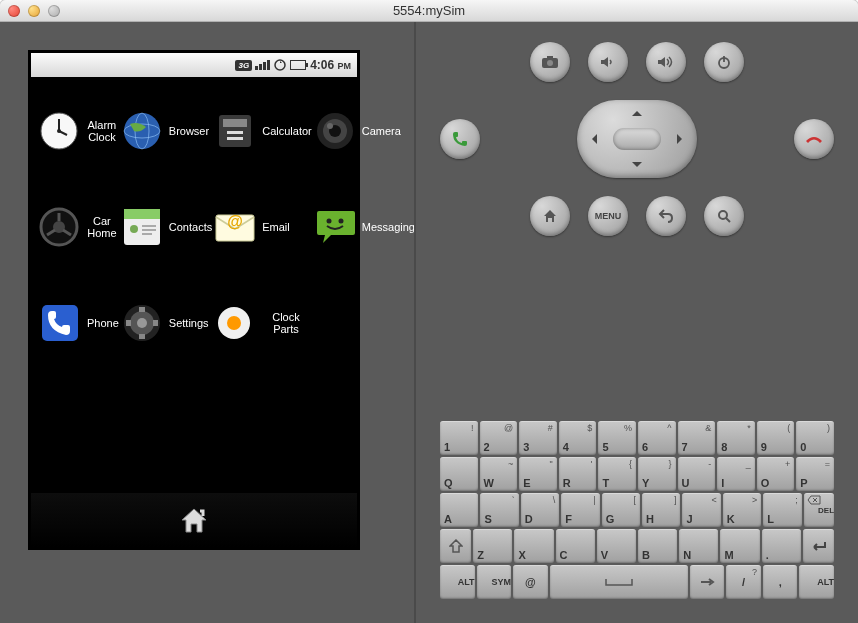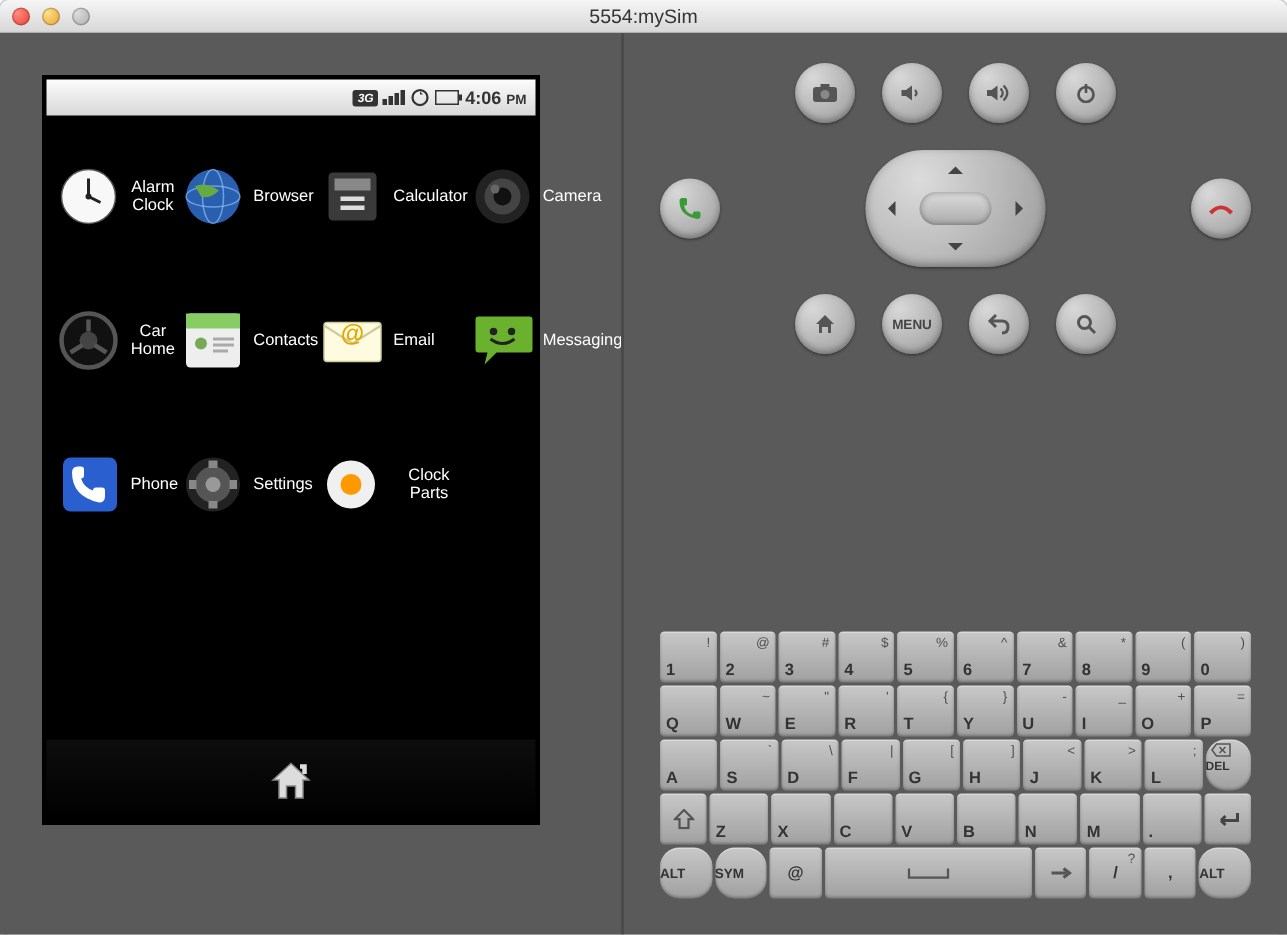--- a/index.html
+++ b/index.html
@@ -53,21 +53,21 @@
 .dpad .rt { right:10px; top:50%; margin-top:-5px; border-left-color:#444; }
 .dpad-row { display:flex; justify-content:center; align-items:center; gap:16px; }
 .callbtn { width:40px; height:40px; border-radius:50%; background: radial-gradient(circle at 30% 25%, #d8d8d8, #9a9a9a); box-shadow: inset 0 -2px 4px rgba(0,0,0,0.3), 0 1px 2px rgba(0,0,0,0.4); display:flex; align-items:center; justify-content:center; cursor:pointer; }
 
 
 .keyboard { margin-top: auto; display: flex; flex-direction: column; gap: 2px; }
 .krow { display: flex; gap: 2px; }
 .key { flex: 1; height: 34px; background: linear-gradient(#c8c8c8,#a0a0a0); border-radius: 3px; box-shadow: inset 0 -1px 2px rgba(0,0,0,0.3), inset 0 1px 0 rgba(255,255,255,0.4); position: relative; cursor: pointer; font-size: 11px; color: #333; display:flex; align-items:flex-end; justify-content:flex-start; padding: 0 4px 2px; font-weight:bold; }
 .key .alt { position:absolute; top:2px; right:4px; font-size:9px; font-weight:normal; opacity:0.8; }
 .key.wide4 { flex: 4; }
-.key.small { font-size: 9px; align-items:center; justify-content:flex-start; padding:0;border-radius:13px; }
+.key.small { font-size: 9px; align-items:center; justify-content:flex-end; padding:0; }
 .key.center { align-items:center; justify-content:center; padding:0; }
 
 svg { display:block; }
 </style>
 </head>
 <body>
 
 <div class="mac-window">
   <div class="titlebar">
     <div class="traffic">

